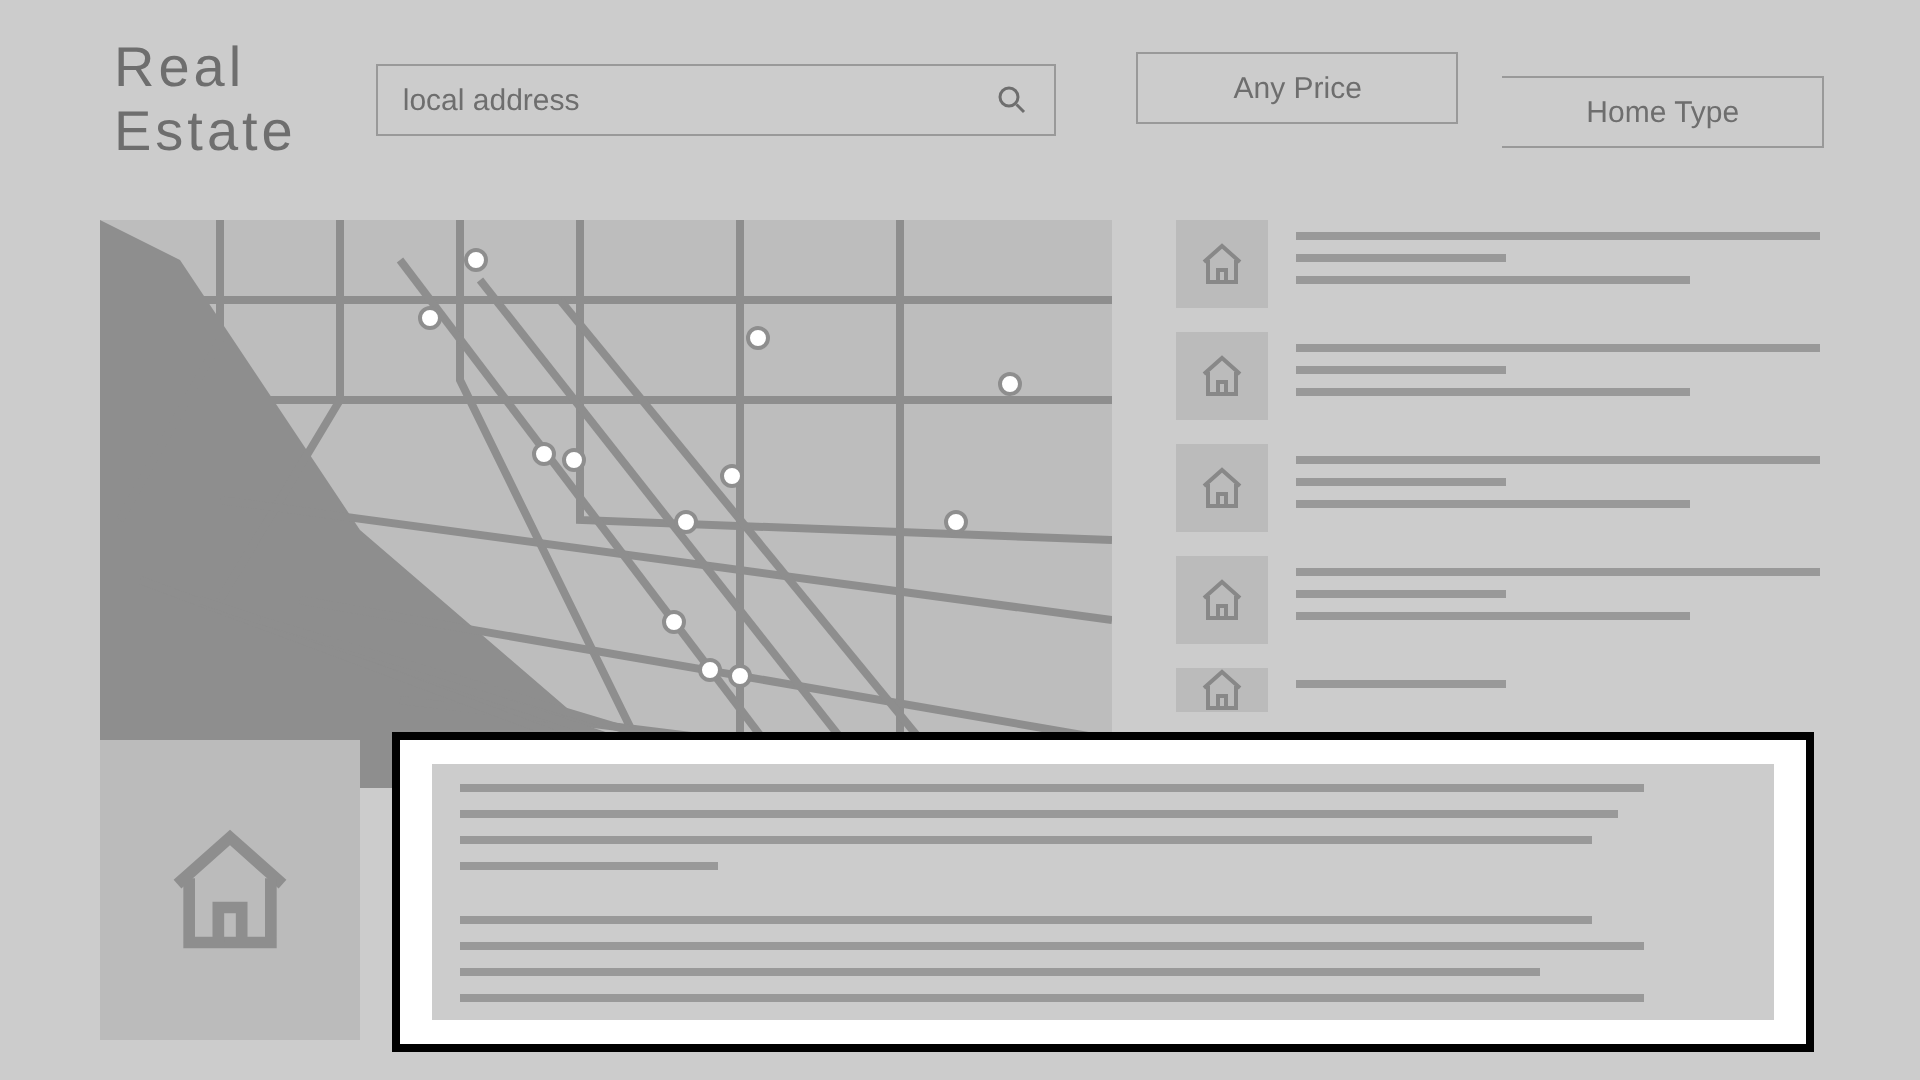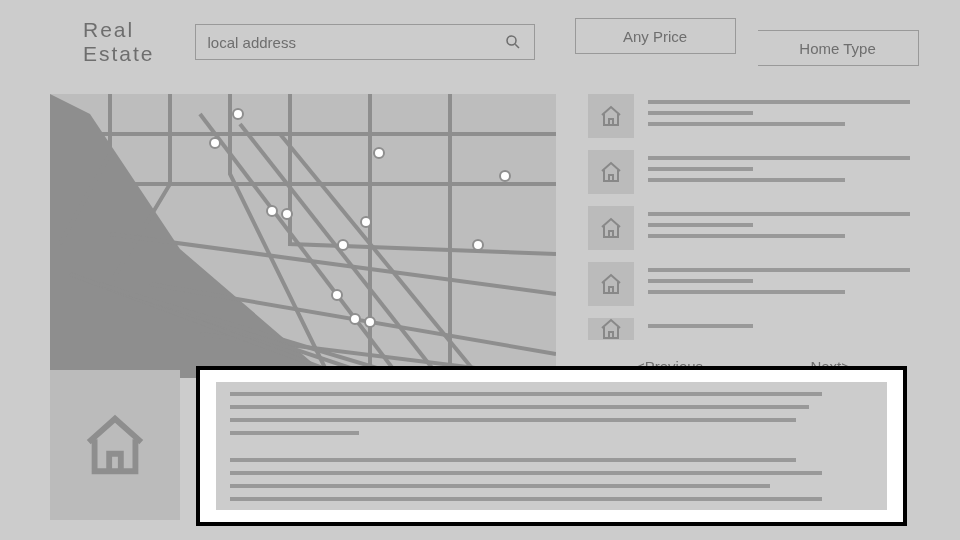--- a/index.html
+++ b/index.html
@@ -11,25 +11,24 @@
       color: #6e6e6e;
       overflow: hidden;
     }
     .header {
       display: flex;
       align-items: center;
       padding: 18px 50px 0 57px;
       gap: 40px;
     }
     .logo {
-      font-size: 21px;
+      font-size: 28px;
       letter-spacing: 2px;
       color: #6e6e6e;
       font-weight: 400;
-      margin-left: 26px;
     }
     .search-wrap {
       flex: 0 0 340px;
       height: 36px;
       border: 1px solid #999;
       display: flex;
       align-items: center;
       padding: 0 12px;
       background: #ccc;
     }

